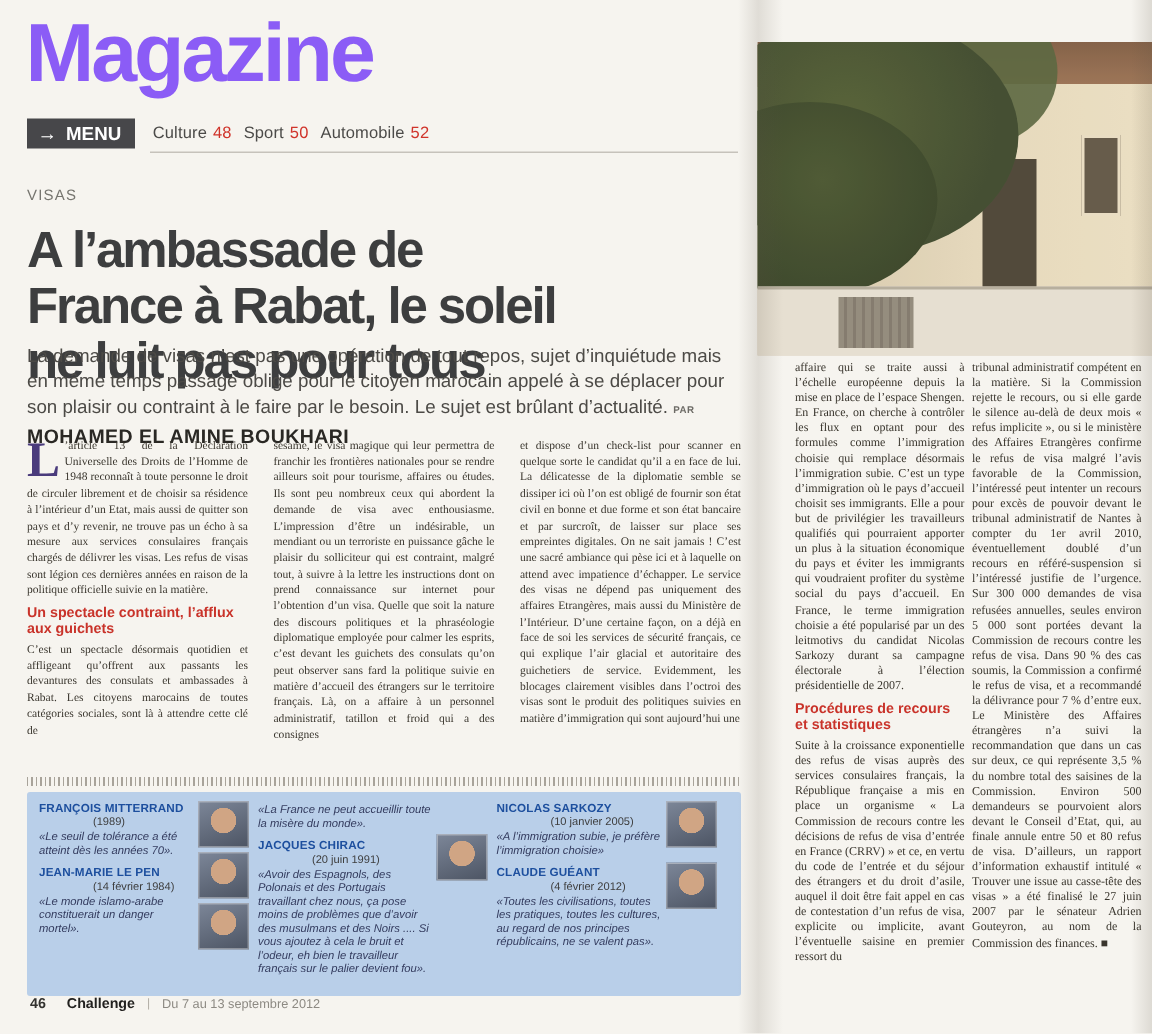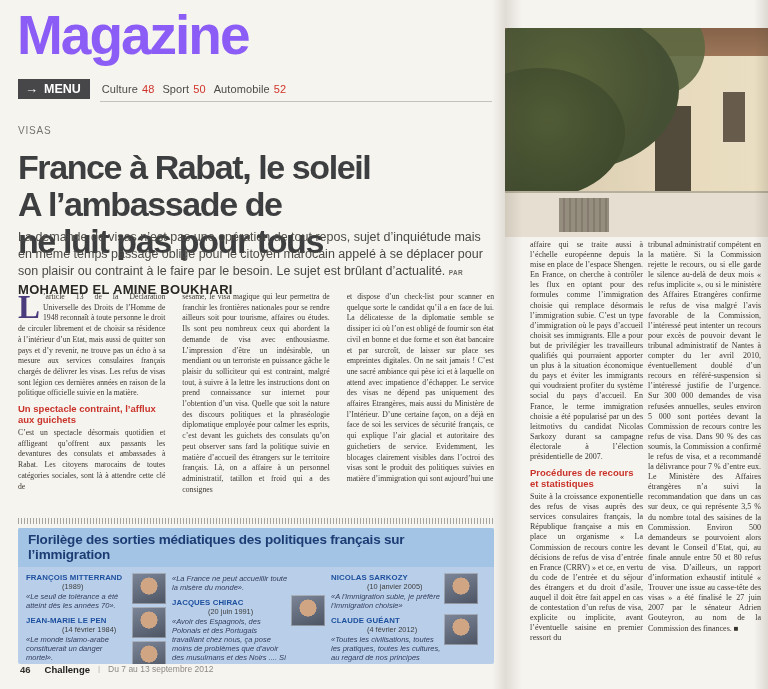--- a/index.html
+++ b/index.html
@@ -129,21 +129,21 @@
     <span class="menu-arrow">→</span>
     <span>MENU</span>
   </div>
   <div class="menu-items">
     <span>Culture</span><span class="pg">48</span><span>Sport</span><span class="pg">50</span><span>Automobile</span><span class="pg">52</span>
   </div>
 </div>
 <div class="menu-rule"></div>
 
 <div class="headline-wrap">
-  <h2 class="headline"><span class="kicker">VISAS</span><span class="hl-line">France à Rabat, le soleil</span><span class="hl-line">A l’ambassade de</span><span class="hl-line">ne luit pas pour tous</span></h2>
+  <h2 class="headline"><span class="kicker">VISAS</span><span class="hl-line">A l’ambassade de</span><span class="hl-line">France à Rabat, le soleil</span><span class="hl-line">ne luit pas pour tous</span></h2>
 </div>
 
 <p class="lede">
   <span>La demande de visas n’est pas une opération de tout repos, sujet d’inquiétude mais en même temps passage obligé pour le citoyen marocain appelé à se déplacer pour son plaisir ou contraint à le faire par le besoin. Le sujet est brûlant d’actualité.</span>
   <span class="by-prefix">PAR</span>
   <span class="by-name">MOHAMED EL AMINE BOUKHARI</span>
 </p>
 
 <div class="body-cols">
   <div class="col">
@@ -155,21 +155,20 @@
     <div class="para">sésame, le visa magique qui leur permettra de franchir les frontières nationales pour se rendre ailleurs soit pour tourisme, affaires ou études. Ils sont peu nombreux ceux qui abordent la demande de visa avec enthousiasme. L’impression d’être un indésirable, un mendiant ou un terroriste en puissance gâche le plaisir du solliciteur qui est contraint, malgré tout, à suivre à la lettre les instructions dont on prend connaissance sur internet pour l’obtention d’un visa. Quelle que soit la nature des discours politiques et la phraséologie diplomatique employée pour calmer les esprits, c’est devant les guichets des consulats qu’on peut observer sans fard la politique suivie en matière d’accueil des étrangers sur le territoire français. Là, on a affaire à un personnel administratif, tatillon et froid qui a des consignes</div>
   </div>
   <div class="col">
     <div class="para">et dispose d’un check-list pour scanner en quelque sorte le candidat qu’il a en face de lui. La délicatesse de la diplomatie semble se dissiper ici où l’on est obligé de fournir son état civil en bonne et due forme et son état bancaire et par surcroît, de laisser sur place ses empreintes digitales. On ne sait jamais ! C’est une sacré ambiance qui pèse ici et à laquelle on attend avec impatience d’échapper. Le service des visas ne dépend pas uniquement des affaires Etrangères, mais aussi du Ministère de l’Intérieur. D’une certaine façon, on a déjà en face de soi les services de sécurité français, ce qui explique l’air glacial et autoritaire des guichetiers de service. Evidemment, les blocages clairement visibles dans l’octroi des visas sont le produit des politiques suivies en matière d’immigration qui sont aujourd’hui une</div>
   </div>
 </div>
 
 <div class="hatch"></div>
 
 <div class="qbox">
-  <div class="qbox-title">Florilège des sorties médiatiques des politiques français sur l’immigration</div>
   <div class="qbox-body">
     <div class="qcolA">
       <div>
         <div class="qname">FRANÇOIS MITTERRAND</div>
         <div class="qdate">(1989)</div>
         <div class="qquote">«Le seuil de tolérance a été atteint dès les années 70».</div>
       </div>
       <div>
         <div class="qname">JEAN-MARIE LE PEN</div>
         <div class="qdate">(14 février 1984)</div>

